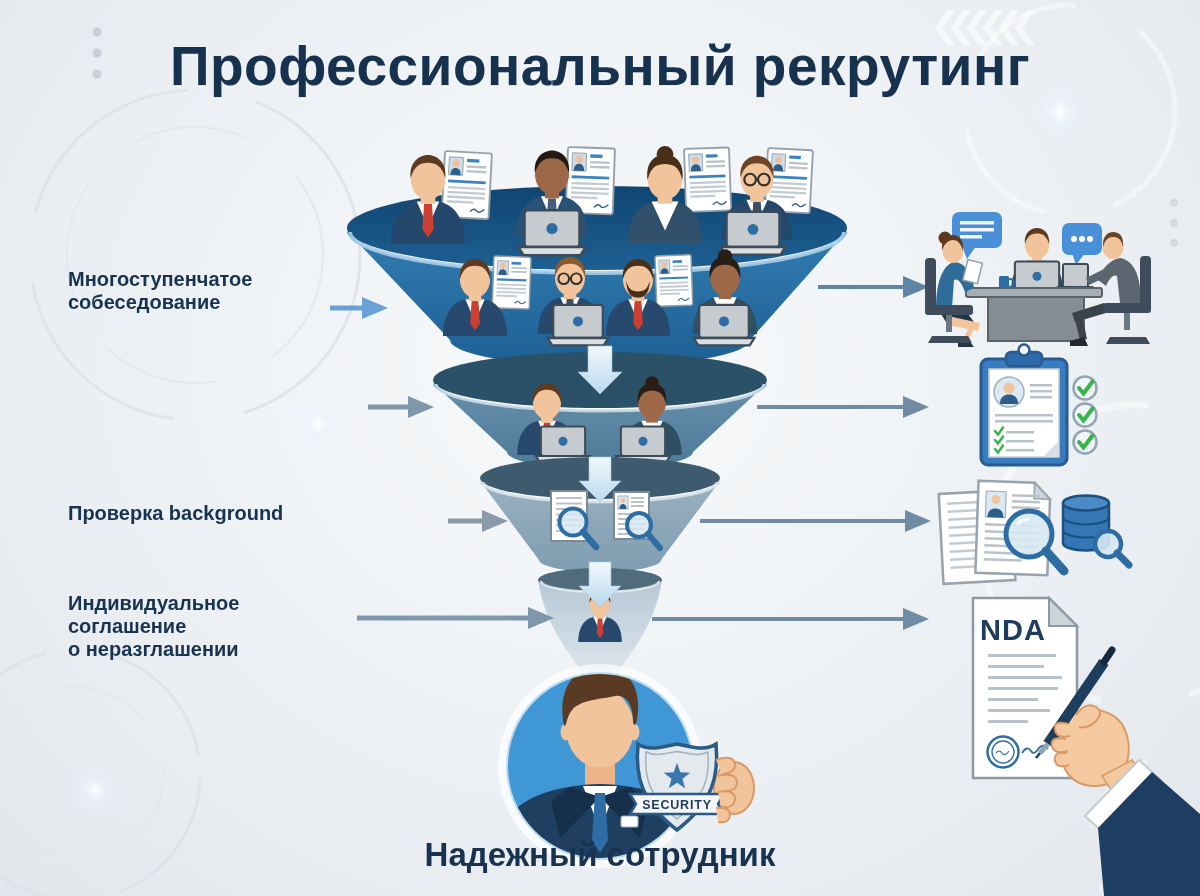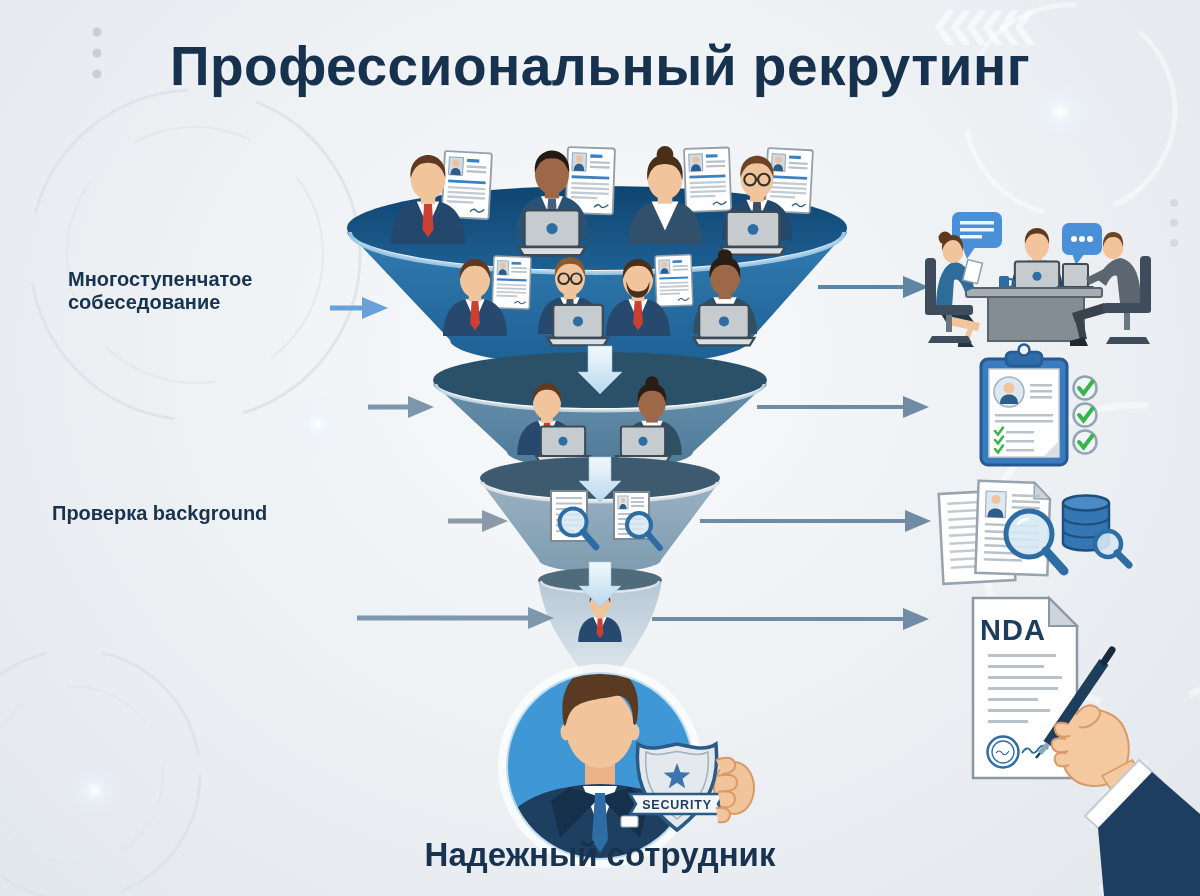--- a/index.html
+++ b/index.html
@@ -14,21 +14,21 @@
     font-size:55px;font-weight:800;letter-spacing:.5px;color:#16324e;
     text-shadow:0 2px 2px rgba(255,255,255,.75), 0 1px 0 rgba(9,33,56,.35);
     margin:0;
   }
   .lbl{
     position:absolute;font-size:20px;font-weight:700;line-height:1.16;
     color:#17334f;white-space:pre-line;
   }
   #lbl-interview{left:68px;top:268px;}
   #lbl-ethics{left:68px;top:388px;}
-  #lbl-background{left:52px;top:502px;}
+  #lbl-background{left:68px;top:502px;}
   #lbl-nda{left:68px;top:592px;}
   .caption{
     position:absolute;top:836px;left:0;width:100%;text-align:center;
     font-size:33px;font-weight:700;color:#17334f;
   }
   .svgtext{font-family:"Liberation Sans", sans-serif;font-weight:bold;}
 </style>
 </head>
 <body>
 
@@ -586,16 +586,19 @@
       </g>
     </g>
   </g>
 </svg>
 
 <h1 class="title">Профессиональный рекрутинг</h1>
 
 <div class="lbl" id="lbl-interview">Многоступенчатое
 собеседование</div>
 <div class="lbl" id="lbl-background">Проверка background</div>
+<div class="lbl" id="lbl-nda">Индивидуальное
+соглашение
+о неразглашении</div>
 
 <div class="caption">Надежный сотрудник</div>
 
 </div>
 
 </body></html>

